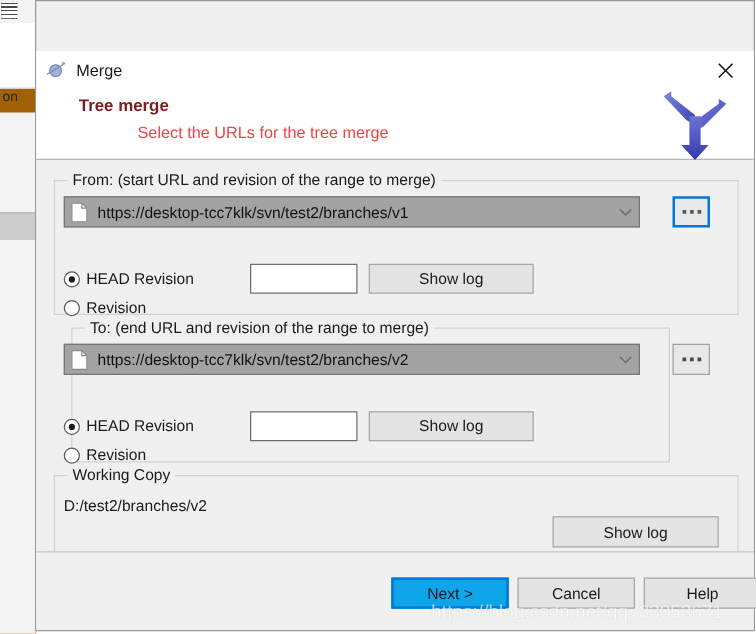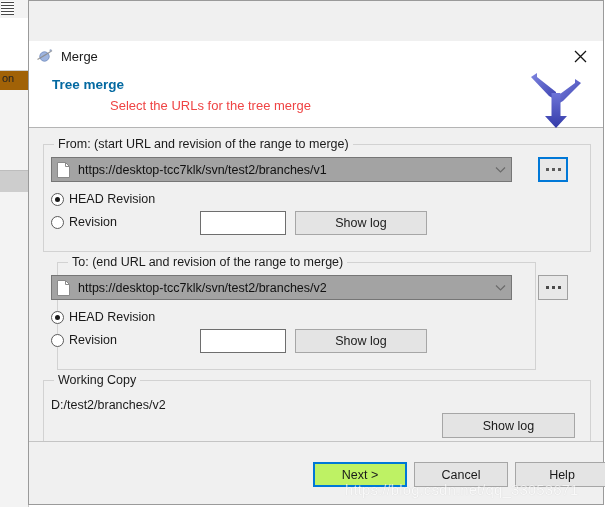--- a/index.html
+++ b/index.html
@@ -98,24 +98,24 @@
 
   
   .header {
     position: relative;
     height: 56px;
     background: #ffffff;
     border-bottom: 1px solid #b4b4b4;
   }
   .header-title {
     position: absolute;
-    left: 23px; top: 6px;
+    left: 34px; top: 6px;
     font-size: 13.5px;
     font-weight: bold;
-    color: #0369a1;
+    color: #7f1d1d;
   }
   .header-sub {
     position: absolute;
     left: 45px; top: 27px;
     font-size: 13px;
     color: #ef4444;
     margin-left: 36px;
   }
   .header-icon {
     position: absolute;
@@ -200,20 +200,21 @@
     display: block;
   }
   .browse.focused .dots i { background: #5a5a5a; }
 
   
   .radio-row {
     position: absolute;
     display: flex;
     align-items: center;
     cursor: default;
+    margin-top: 24px;
   }
   .radio {
     width: 13px; height: 13px;
     border-radius: 50%;
     border: 1px solid #5a5a5a;
     background: #ffffff;
     box-sizing: border-box;
     position: relative;
     flex: 0 0 auto;
   }
@@ -250,21 +251,21 @@
     display: flex;
     align-items: center;
     justify-content: center;
     font-size: 12.5px;
     color: #1a1a1a;
     cursor: default;
     white-space: nowrap;
   }
   .btn.default {
     border: 2px solid #0078d7;
-    background: #bef264;
+    background: #0ea5e9;
   }
 
   
   .wc-path {
     position: absolute;
     font-size: 12.5px;
     color: #1a1a1a;
   }
 
   

